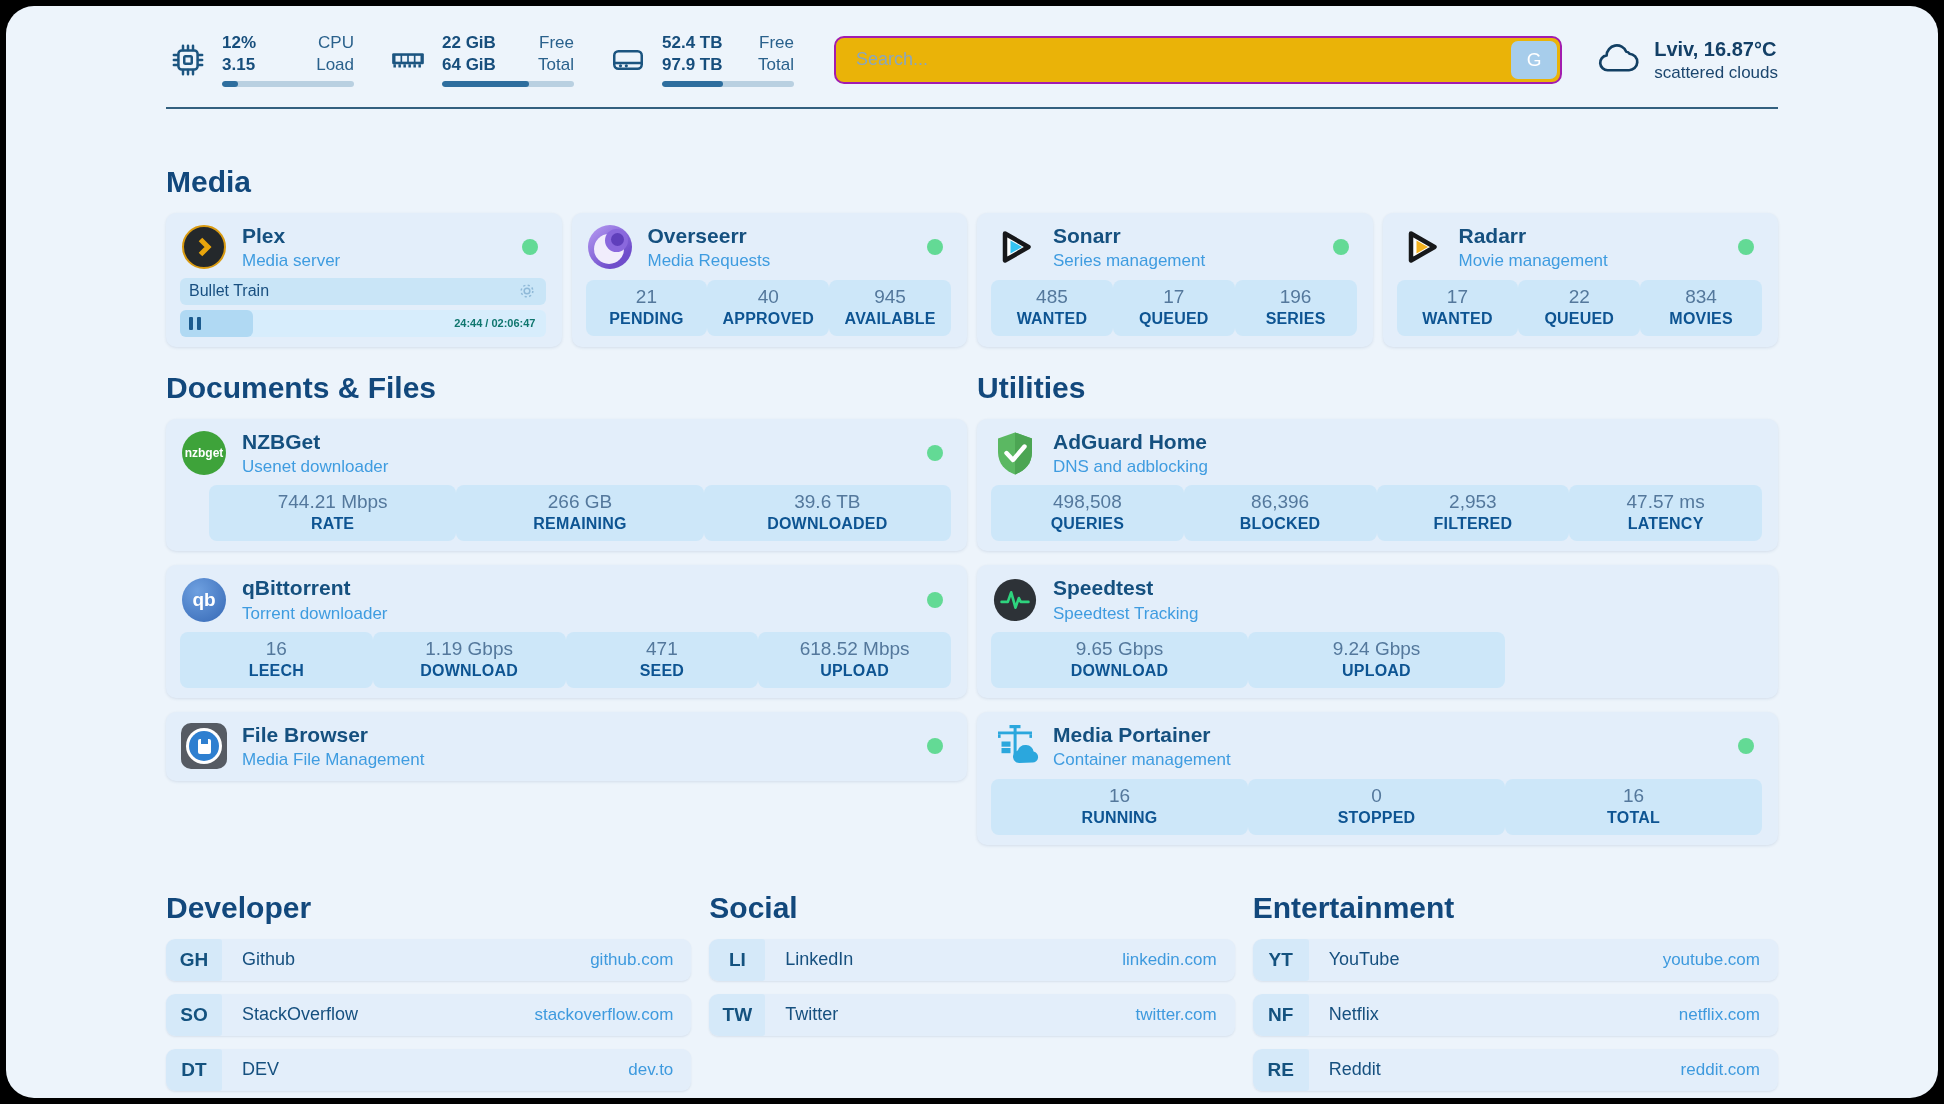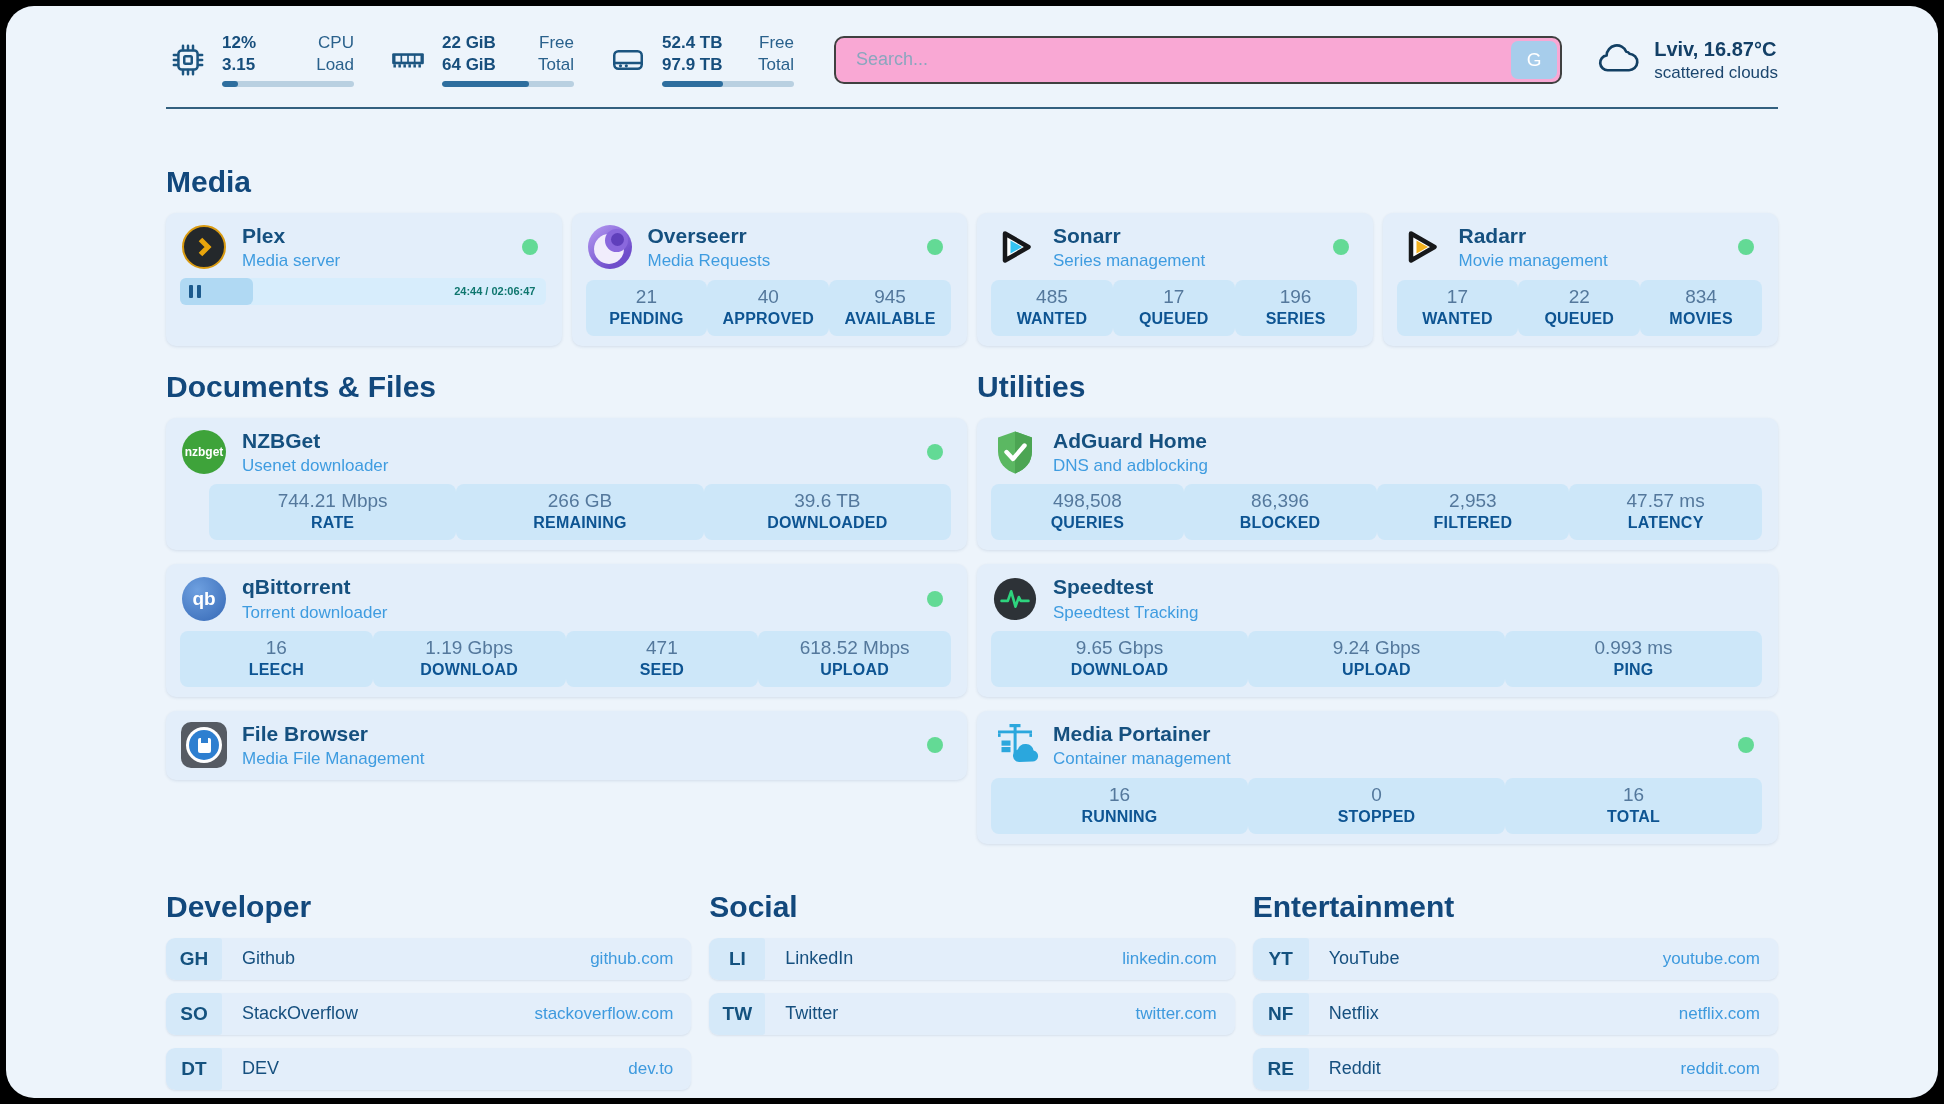--- a/index.html
+++ b/index.html
@@ -19,22 +19,22 @@
   .stat-item{display:flex;align-items:center;gap:12px;}
   .hicon{display:flex;align-items:center;justify-content:center;width:44px;}
   .stat-body{min-width:132px;}
   .stat-rows{display:flex;justify-content:space-between;gap:18px;font-size:17px;color:#1c5580;line-height:1.3;}
   .stat-col.vals{font-weight:700;color:#174e7c;}
   .stat-col.labs{text-align:right;color:#2a618c;}
   .hbar{height:6px;border-radius:3px;background:#b9d0e1;margin-top:5px;overflow:hidden;}
   .hbar-fill{height:100%;background:#2e6e9e;border-radius:3px;}
   .search-wrap{flex:1;margin:0 34px 0 40px;position:relative;}
   .search-input{
-    width:100%;box-sizing:border-box;height:48px;border:2px solid #404040;border-radius:10px;
-    background:#f9a8d4;font-size:18px;color:#1c5580;padding:0 66px 0 20px;outline:none;
+    width:100%;box-sizing:border-box;height:48px;border:2px solid #a21caf;border-radius:10px;
+    background:#eab308;font-size:18px;color:#1c5580;padding:0 66px 0 20px;outline:none;
     font-family:inherit;
   }
   .search-input::placeholder{color:#8aa6be;}
   .search-go{
     position:absolute;right:5px;top:5px;bottom:5px;width:46px;border:none;border-radius:7px;
     background:#a7cdeb;color:#fff;font-size:19px;display:flex;align-items:center;justify-content:center;
     cursor:pointer;font-family:inherit;
   }
   .weather{display:flex;align-items:center;gap:14px;white-space:nowrap;}
   .weather-tx{line-height:1.3;}
@@ -215,20 +215,31 @@
                 </svg>
               </span>
             </span>
             <div class="card-tx">
               <div class="card-name">Plex</div>
               <div class="card-desc">Media server</div>
             </div>
             <span class="dot"></span>
           </div>
           <div class="player">
+            <div class="p-title-row">
+              <span class="p-title">Bullet Train</span>
+              <span class="gear">
+                <svg viewBox="0 0 24 24" width="20" height="20">
+                  <g stroke="#8fb9d8" stroke-width="1.8" fill="none">
+                    <circle cx="12" cy="12" r="3.4"></circle>
+                    <circle cx="12" cy="12" r="7" stroke-dasharray="2.6 2.9"></circle>
+                  </g>
+                </svg>
+              </span>
+            </div>
             <div class="p-bar">
               <div class="p-fill" style="width: 20%;">
                 <span class="pause">
                   <i></i>
                   <i></i>
                 </span>
               </div>
               <span class="p-time">24:44 / 02:06:47</span>
             </div>
           </div>
@@ -454,24 +465,20 @@
               </div>
             </div>
             <div class="stats-grid" style="grid-template-columns: repeat(3, 1fr);">
               <div class="stat-box">
                 <div class="sb-val">9.65 Gbps</div>
                 <div class="sb-lab">DOWNLOAD</div>
               </div>
               <div class="stat-box">
                 <div class="sb-val">9.24 Gbps</div>
                 <div class="sb-lab">UPLOAD</div>
-              </div>
-              <div class="stat-box">
-                <div class="sb-val">0.993 ms</div>
-                <div class="sb-lab">PING</div>
               </div>
             </div>
           </div>
           <div class="card">
             <div class="card-head">
               <span class="ic48">
                 <svg viewBox="0 0 48 48" width="48" height="48" fill="#2ba7dd">
                   <rect x="22.6" y="6" width="3" height="26"></rect>
                   <rect x="7" y="9.5" width="34" height="2.8"></rect>
                   <rect x="7" y="12.3" width="2.6" height="3.6"></rect>

